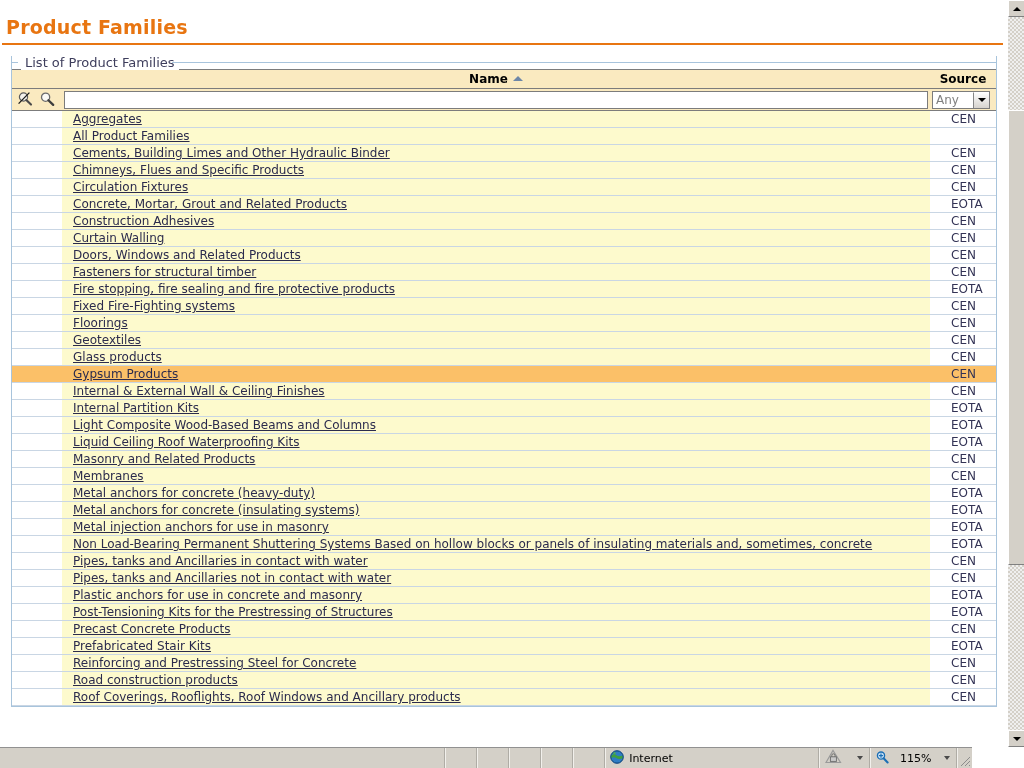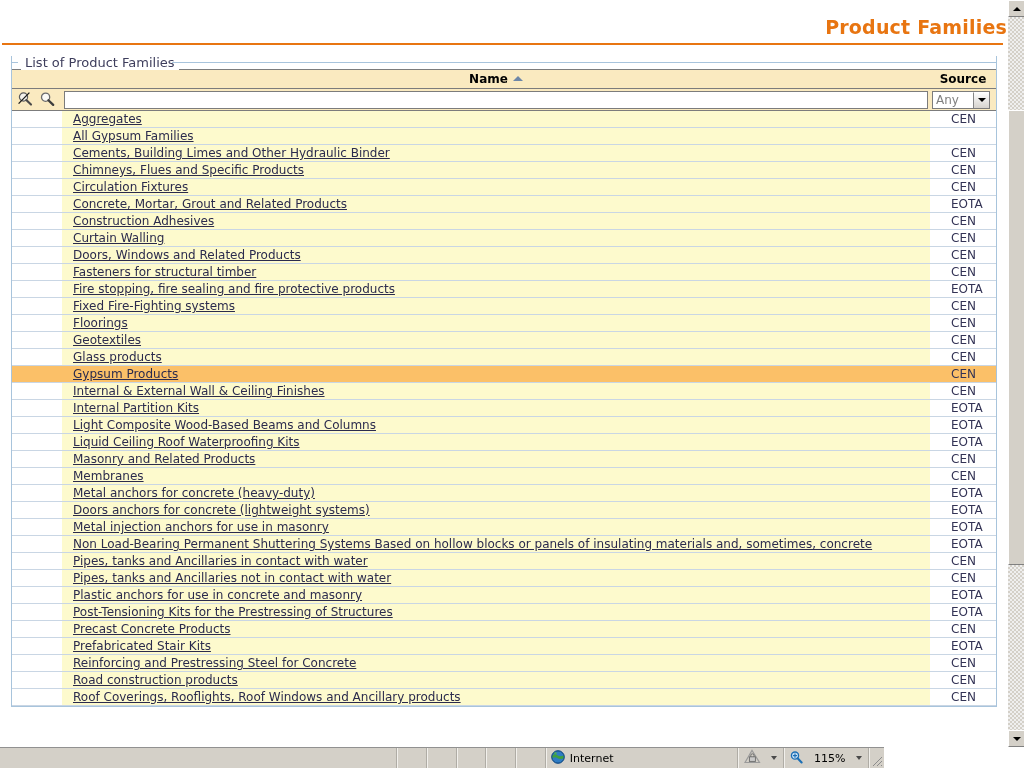--- a/index.html
+++ b/index.html
@@ -33,21 +33,20 @@
 
   
   .page-title {
     margin: 0;
     padding: 16px 0 4px 6px;
     font-size: 19px;
     font-weight: bold;
     color: #E87511;
     letter-spacing: .2px;
     white-space: nowrap;
-    text-align: right;
   }
   .title-rule {
     height: 2px;
     background: #E87511;
     margin: 1px 6px 0 2px;
     width: 1001px;
   }
 
   
   .panel {
@@ -281,21 +280,21 @@
     border-left: 1px solid #FFFFFF;
     border-right: 1px solid #808080;
     border-bottom: 1px solid #808080;
     cursor: default;
   }
 
   
   #statusbar {
     position: absolute;
     left: 0; bottom: 0;
-    width: 884px;
+    width: 972px;
     height: 21px;
     background: #D4D0C8;
     border-top: 1px solid #919191;
     display: flex;
     align-items: stretch;
     font-size: 11px;
     color: #000000;
   }
   .sb-pane {
     border-right: 1px solid #AFACA5;
@@ -401,21 +400,21 @@
           </tr>
         </thead>
         <tbody id="grid-body">
             <tr class="data-row">
               <td class="sel-cell"></td>
               <td class="name-cell"><a class="row-link">Aggregates</a></td>
               <td class="src-cell">CEN</td>
             </tr>
             <tr class="data-row">
               <td class="sel-cell"></td>
-              <td class="name-cell"><a class="row-link">All Gypsum Families</a></td>
+              <td class="name-cell"><a class="row-link">All Product Families</a></td>
               <td class="src-cell"></td>
             </tr>
             <tr class="data-row">
               <td class="sel-cell"></td>
               <td class="name-cell"><a class="row-link">Cements, Building Limes and Other Hydraulic Binder</a></td>
               <td class="src-cell">CEN</td>
             </tr>
             <tr class="data-row">
               <td class="sel-cell"></td>
               <td class="name-cell"><a class="row-link">Chimneys, Flues and Specific Products</a></td>
@@ -511,21 +510,21 @@
               <td class="name-cell"><a class="row-link">Membranes</a></td>
               <td class="src-cell">CEN</td>
             </tr>
             <tr class="data-row">
               <td class="sel-cell"></td>
               <td class="name-cell"><a class="row-link">Metal anchors for concrete (heavy-duty)</a></td>
               <td class="src-cell">EOTA</td>
             </tr>
             <tr class="data-row">
               <td class="sel-cell"></td>
-              <td class="name-cell"><a class="row-link">Doors anchors for concrete (lightweight systems)</a></td>
+              <td class="name-cell"><a class="row-link">Metal anchors for concrete (insulating systems)</a></td>
               <td class="src-cell">EOTA</td>
             </tr>
             <tr class="data-row">
               <td class="sel-cell"></td>
               <td class="name-cell"><a class="row-link">Metal injection anchors for use in masonry</a></td>
               <td class="src-cell">EOTA</td>
             </tr>
             <tr class="data-row">
               <td class="sel-cell"></td>
               <td class="name-cell"><a class="row-link">Non Load-Bearing Permanent Shuttering Systems Based on hollow blocks or panels of insulating materials and, sometimes, concrete</a></td>

